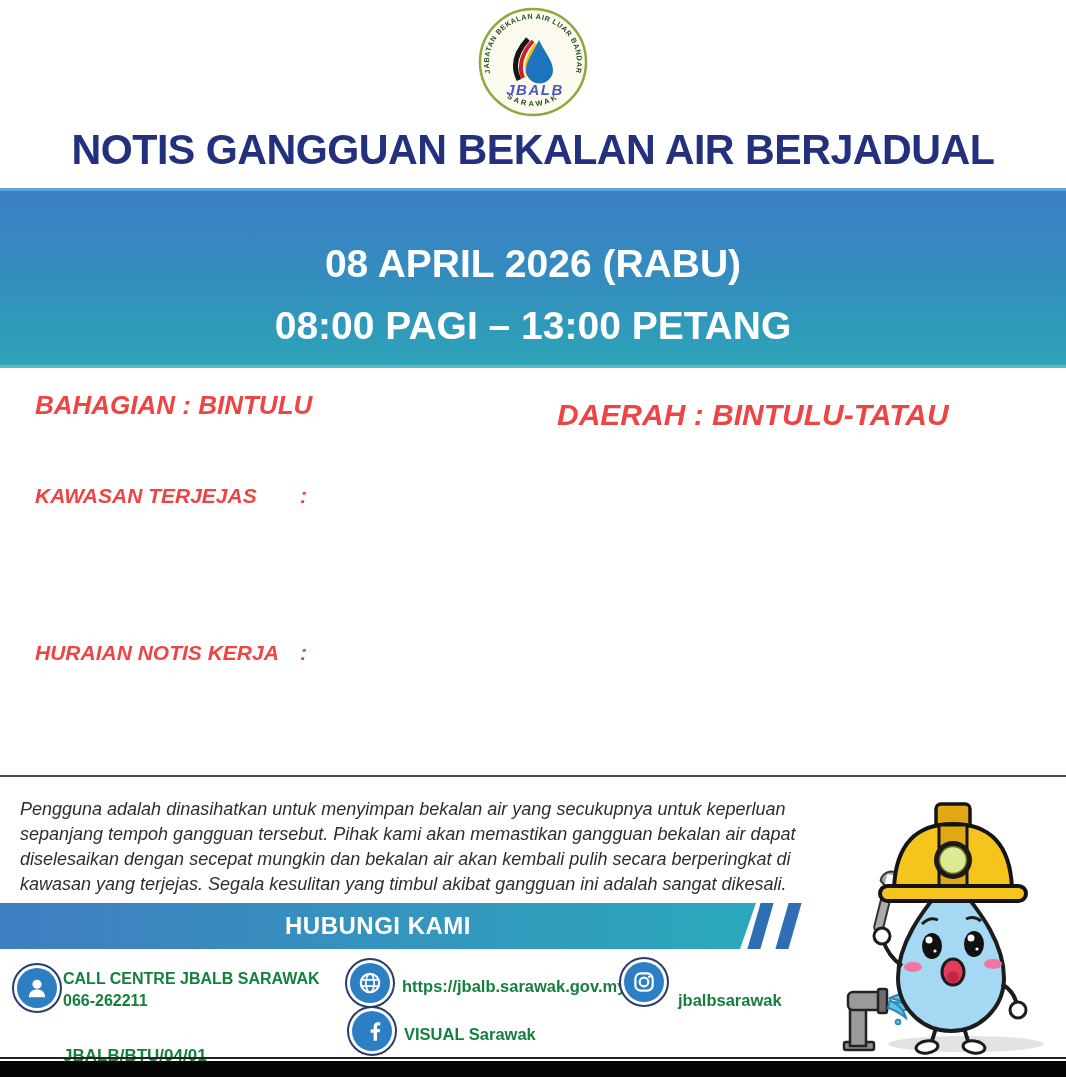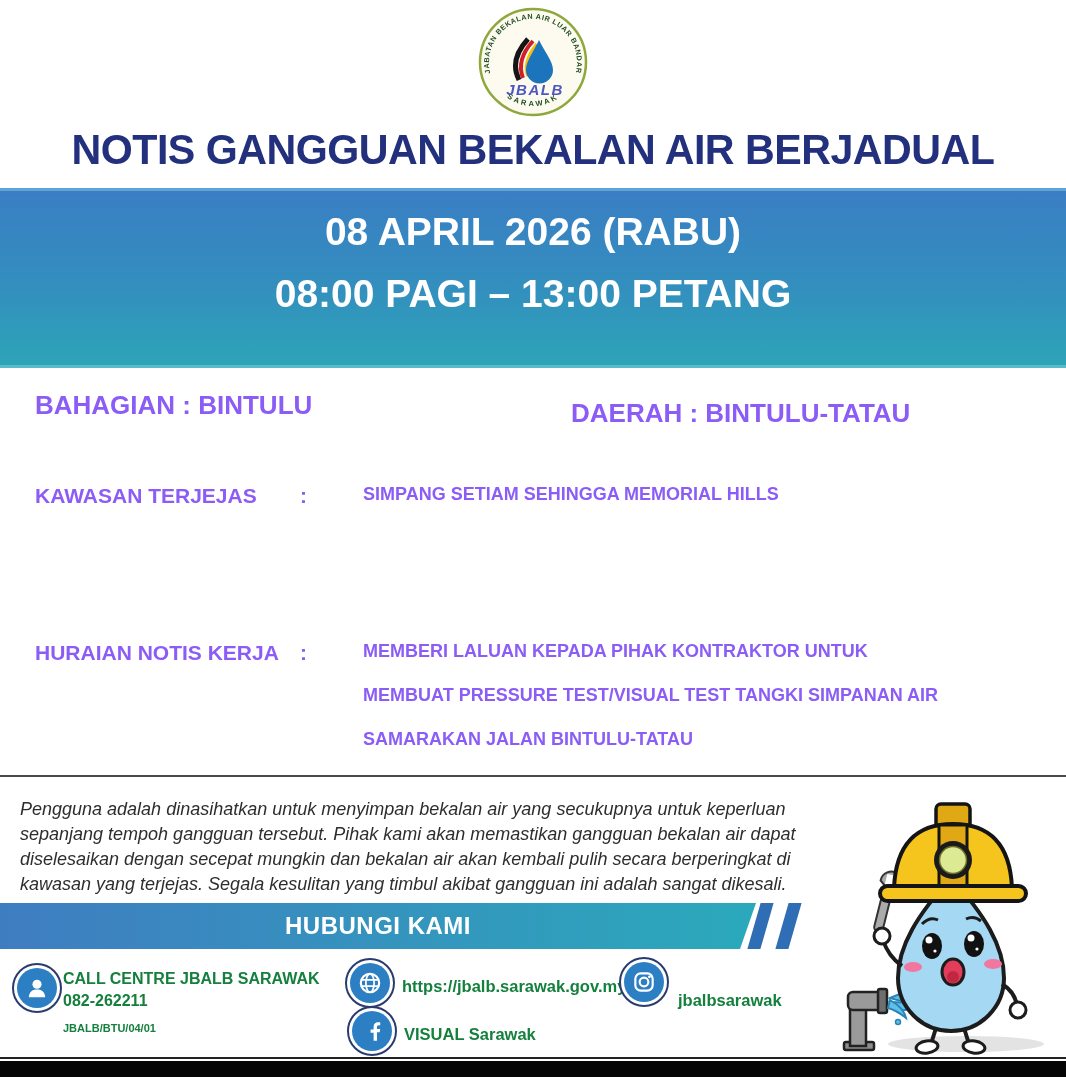--- a/index.html
+++ b/index.html
@@ -15,27 +15,27 @@
   .title {
     position:absolute; left:0; top:126px; width:100%;
     text-align:center; font-size:42px; font-weight:bold;
     color:#22307E; letter-spacing:-0.5px; transform:scaleX(0.98);
   }
   
   .date-banner {
     position:absolute; left:0; top:188px; width:1066px; height:180px;
     background:linear-gradient(180deg,#3A7EC4 0%,#338FBE 55%,#2DA4B8 100%);
     border-top:3px solid #5fa4d6; border-bottom:3px solid #57bcc7;
-    color:#ffffff; text-align:center; padding-top:10px;
+    color:#ffffff; text-align:center; padding-top:42px;
   }
   .date-banner .line { font-size:39px; font-weight:bold; line-height:62px; letter-spacing:0; }
   
-  .navy { color:#8b5cf6; font-weight:bold; }
+  .navy { color:#ef4444; font-weight:bold;font-style:italic; }
   .bahagian { position:absolute; left:35px; top:390px; font-size:26px; }
-  .daerah   { position:absolute; left:571px; top:398px; font-size:26px; }
+  .daerah   { position:absolute; left:557px; top:398px; font-size:30px; }
   
   .field-label { position:absolute; font-size:21px; }
   .field-colon { position:absolute; font-size:21px; }
   .field-value { position:absolute; left:363px; width:660px; font-size:18px; }
   .field-value .vline { line-height:44px; white-space:nowrap; }
   #kawasan-label { left:35px; top:484px; }
   #kawasan-colon { left:300px; top:484px; }
   #kawasan-value { top:472px; }
   #huraian-label { left:35px; top:641px; }
   #huraian-colon { left:300px; top:641px; }
@@ -64,21 +64,21 @@
     position:absolute; width:50px; height:50px; border-radius:50%;
     background:#ffffff; border:2px solid #2a3b6e;
     display:flex; align-items:center; justify-content:center;
   }
   .icon-inner {
     width:40px; height:40px; border-radius:50%; background:#2D7FC4;
     display:flex; align-items:center; justify-content:center;
   }
   .contact-text { position:absolute; color:#15803d; font-weight:bold; }
   #cc-block { left:63px; top:968px; font-size:16px; line-height:22px; }
-  #ref-num  { left:63px; top:1022px; font-size:11px; }
+  #ref-num  { left:63px; top:1046px; font-size:17px;text-decoration:underline; }
   #web-text { left:402px; top:977px; font-size:16.5px; }
   #fb-text  { left:404px; top:1025px; font-size:16.5px; }
   #ig-text  { left:678px; top:975px; font-size:16.5px;margin-top:16px; }
   
   .mascot { position:absolute; left:836px; top:786px; width:230px; height:276px; }
   
   .bottom-line { position:absolute; left:0; top:1057px; width:1066px; height:2px; background:#222; }
   .bottom-bar  { position:absolute; left:0; top:1061px; width:1066px; height:16px; background:#050505; }
 </style>
 </head>
@@ -111,51 +111,45 @@
     <div class="line">08 APRIL 2026 (RABU)</div>
     <div class="line">08:00 PAGI – 13:00 PETANG</div>
   </div>
 
   <div class="bahagian navy">BAHAGIAN : BINTULU</div>
   <div class="daerah navy">DAERAH : BINTULU-TATAU</div>
 
   <div id="kawasan-label" class="field-label navy">KAWASAN TERJEJAS</div>
   <div id="kawasan-colon" class="field-colon navy">:</div>
   <div id="kawasan-value" class="field-value navy">
-    <div class="vline">SIMPANG SETIAM SEHINGGA MEMORIAL HILLS</div>
   </div>
 
   <div id="huraian-label" class="field-label navy">HURAIAN NOTIS KERJA</div>
   <div id="huraian-colon" class="field-colon navy">:</div>
-  <div id="huraian-value" class="field-value navy">
-    <div class="vline">MEMBERI LALUAN KEPADA PIHAK KONTRAKTOR UNTUK</div>
-    <div class="vline">MEMBUAT PRESSURE TEST/VISUAL TEST TANGKI SIMPANAN AIR</div>
-    <div class="vline">SAMARAKAN JALAN BINTULU-TATAU</div>
-  </div>
 
   <div class="divider"></div>
   <p class="advisory">Pengguna adalah dinasihatkan untuk menyimpan bekalan air yang secukupnya untuk keperluan sepanjang tempoh gangguan tersebut. Pihak kami akan memastikan gangguan bekalan air dapat diselesaikan dengan secepat mungkin dan bekalan air akan kembali pulih secara berperingkat di kawasan yang terjejas. Segala kesulitan yang timbul akibat gangguan ini adalah sangat dikesali.</p>
 
   <div class="contact-bar">
     <span>HUBUNGI KAMI</span>
   </div>
   <div class="stripe s1"></div>
   <div class="stripe s2"></div>
 
   <div class="icon-outer" style="left:12px; top:963px;">
     <div class="icon-inner">
       <svg width="26" height="26" viewBox="0 0 24 24">
         <circle cx="12" cy="8.5" r="4.2" fill="#fff"></circle>
         <path d="M4.5,20.5 c0,-4.8 3.2,-7.2 7.5,-7.2 s7.5,2.4 7.5,7.2 z" fill="#fff"></path>
       </svg>
     </div>
   </div>
   <div id="cc-block" class="contact-text">
     <div>CALL CENTRE JBALB SARAWAK</div>
-    <div>082-262211</div>
+    <div>066-262211</div>
   </div>
   <div id="ref-num" class="contact-text">JBALB/BTU/04/01</div>
 
   <div class="icon-outer" style="left:345px; top:958px;">
     <div class="icon-inner">
       <svg width="26" height="26" viewBox="0 0 24 24" fill="none" stroke="#fff">
         <circle cx="12" cy="12" r="8.5" stroke-width="2"></circle>
         <ellipse cx="12" cy="12" rx="3.8" ry="8.5" stroke-width="1.6"></ellipse>
         <path d="M4,9.2 h16 M4,14.8 h16" stroke-width="1.6"></path>
       </svg>

